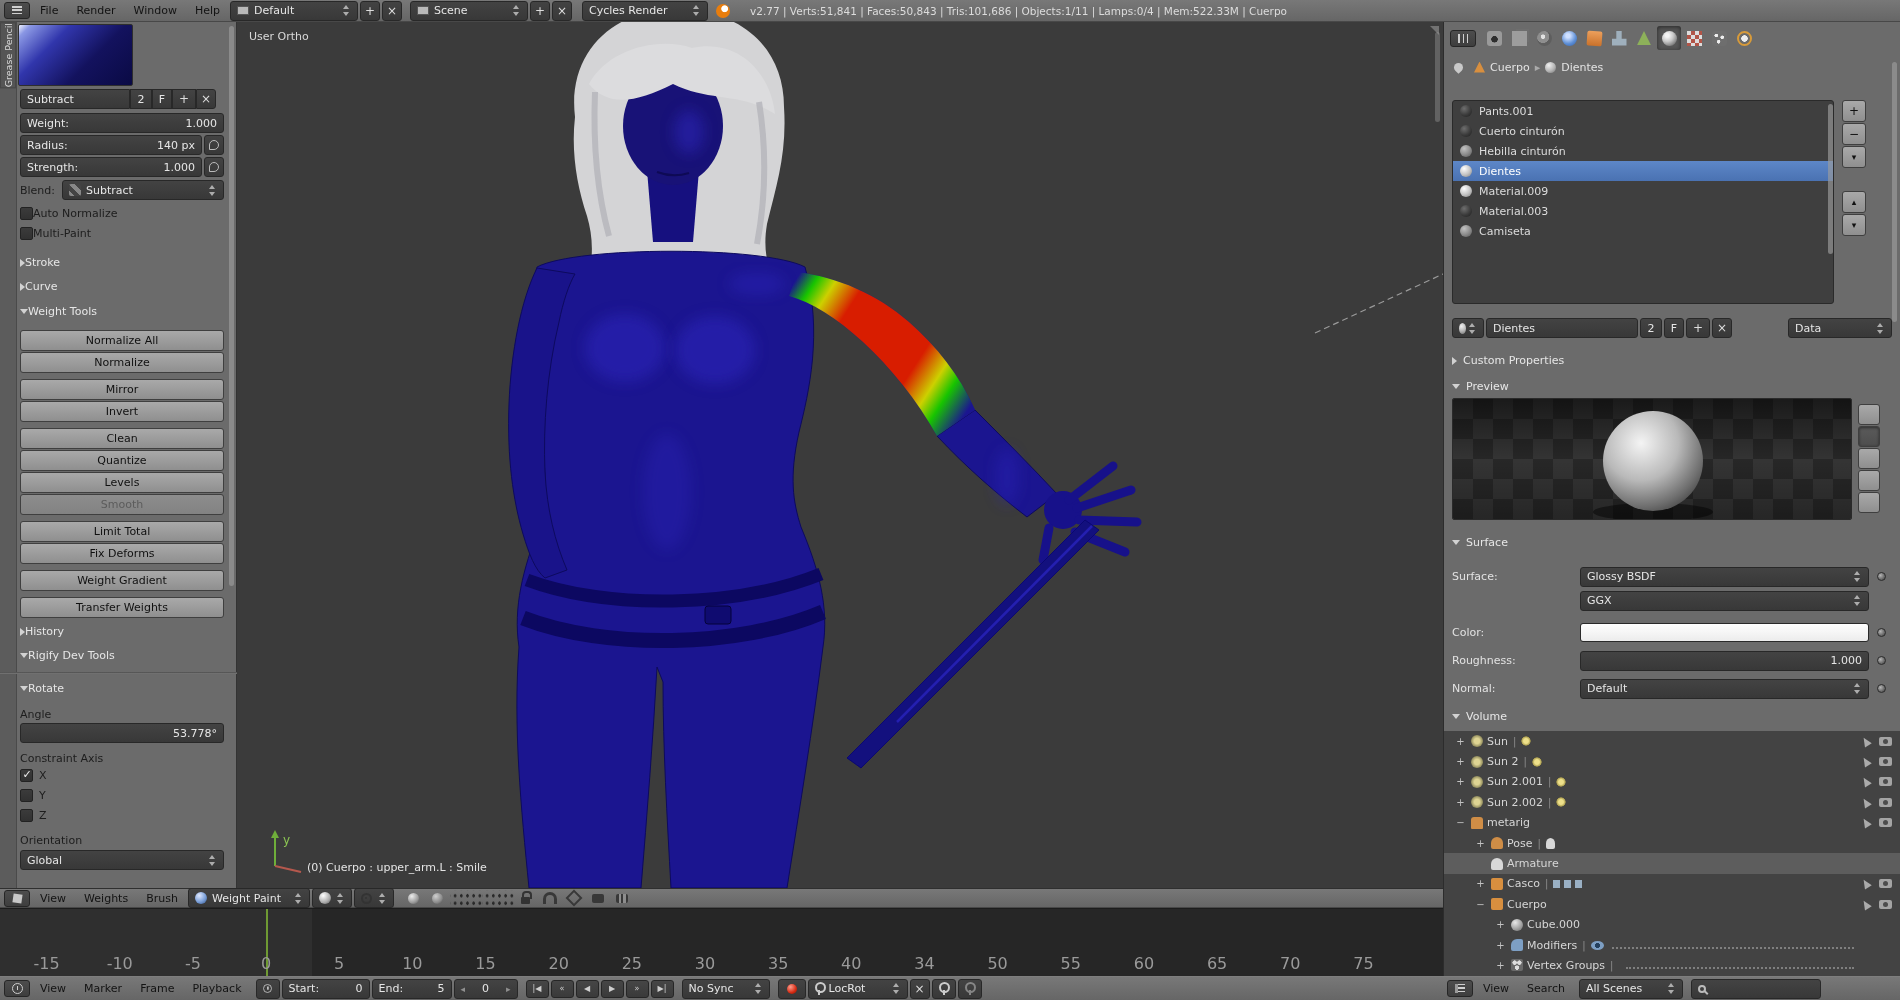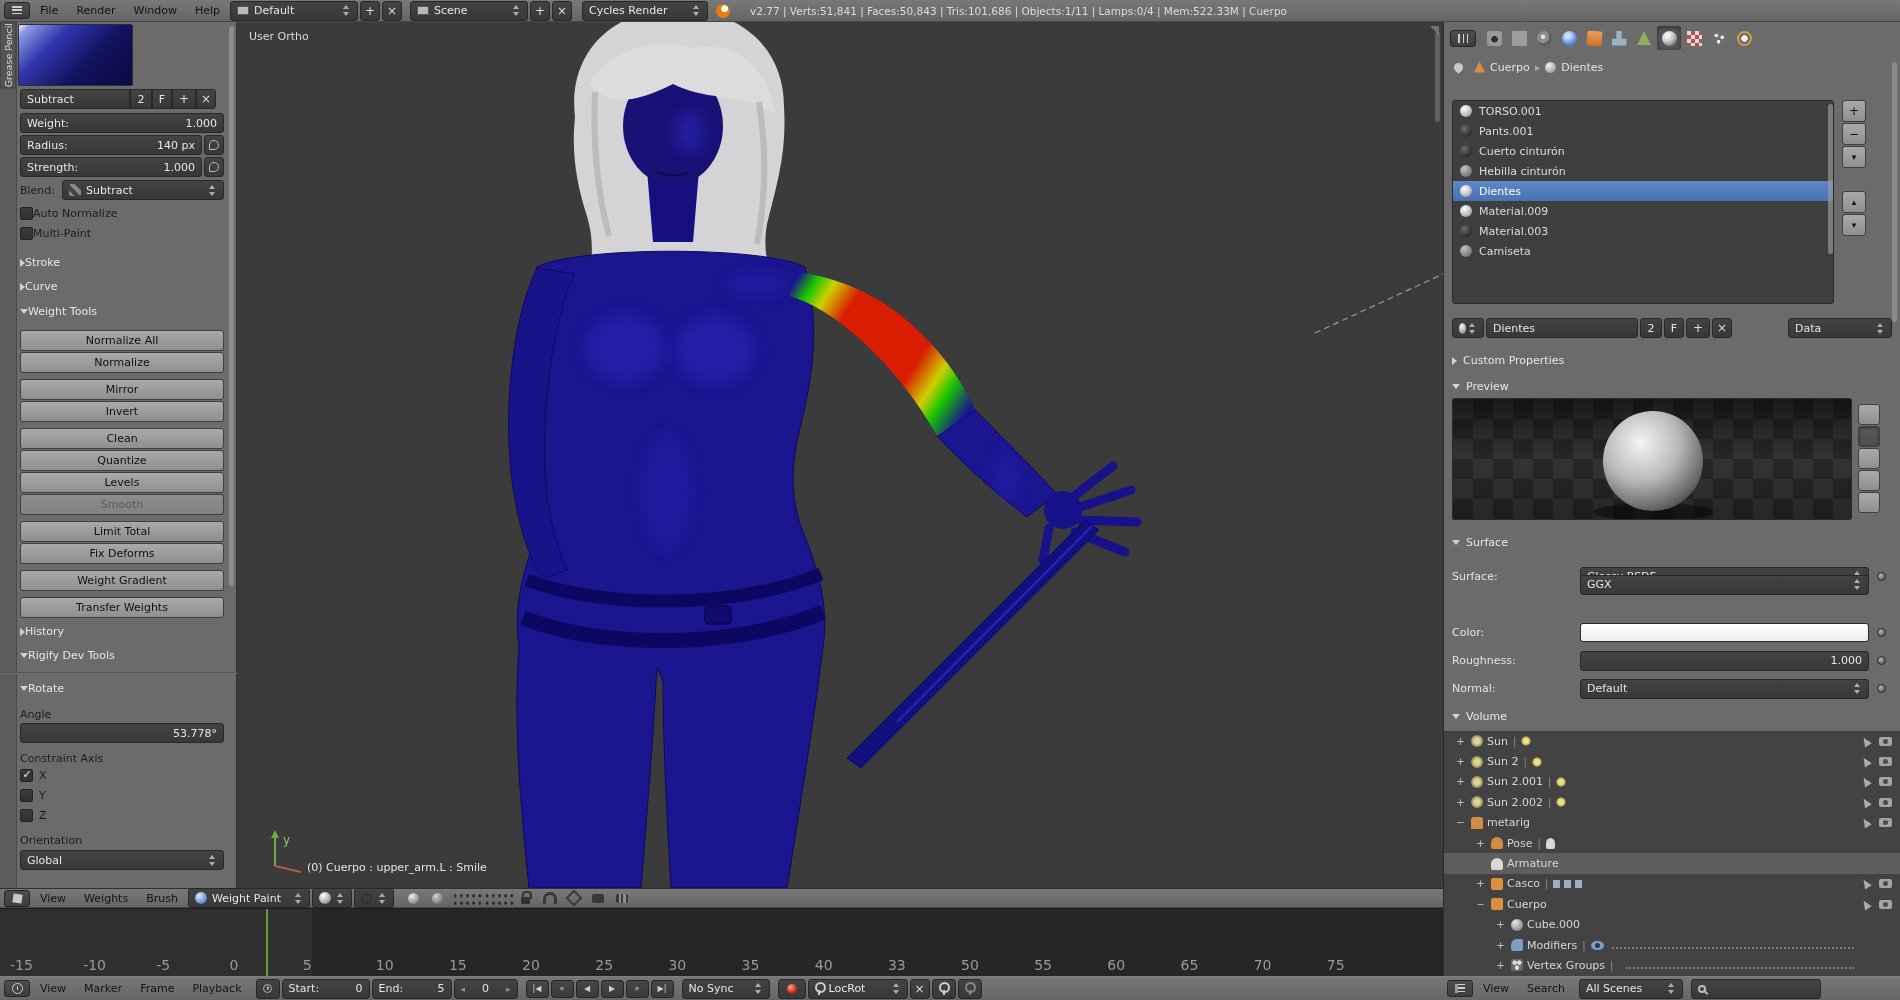--- a/index.html
+++ b/index.html
@@ -72,21 +72,21 @@
   .hic-snap-element-icon::before{content:"";width:8px;height:8px;border:2px solid #383838;transform:rotate(45deg)}
   .hic-opengl-render-icon::before{content:"";width:12px;height:9px;background:#383838;border-radius:2px}
   .hic-opengl-anim-icon::before{content:"";width:12px;height:9px;background:repeating-linear-gradient(90deg,#383838 0 2.5px,#8d8d8d 2.5px 5px);border-radius:2px}
   .sphg{width:12px;height:12px;border-radius:50%;background:radial-gradient(circle at 35% 30%,#dfe8ff,#7a9fd8 55%,#2d4f86);margin-right:5px;flex:none}
   .pivg{width:11px;height:11px;border:2px solid #333;border-radius:50%;position:relative;margin-right:4px;flex:none}
   .pivg::after{content:"";position:absolute;left:2.5px;top:2.5px;width:2px;height:2px;background:#333;border-radius:50%}
   
   #timeline{left:0;top:908px;width:1443px;height:68px;background:#262626;border-top:1px solid #1c1c1c;overflow:hidden}
   .tl-band{position:absolute;left:0;top:0;width:312px;height:68px;background:#2f2f2f}
   .ticks{position:absolute;left:10px;bottom:3px;width:1390px;display:flex}
-  .tick{flex:1;text-align:left;color:#9a9a9a;font-size:14px}
+  .tick{flex:1;text-align:center;color:#9a9a9a;font-size:16px}
   .cfline{position:absolute;top:0;bottom:0;width:2px;background:#6f9a33}
   .pb{min-width:23px;height:18px;background:linear-gradient(#464646,#3a3a3a);border:1px solid #262626;border-radius:3px;color:#cfcfcf;font-size:8px;display:flex;align-items:center;justify-content:center;flex:none}
   .pbi-jump-start-icon::before{content:"|◀"}
   .pbi-prev-key-icon::before{content:"«"}
   .pbi-play-reverse-icon::before{content:"◀"}
   .pbi-play-icon::before{content:"▶"}
   .pbi-next-key-icon::before{content:"»"}
   .pbi-jump-end-icon::before{content:"▶|"}
   .rec{width:10px;height:10px;border-radius:50%;background:radial-gradient(circle at 35% 30%,#ff9d8d,#d42a12 60%,#7e1204)}
   .keyg{width:9px;height:13px;position:relative;margin-right:5px;flex:none}
@@ -507,21 +507,21 @@
         <div class="tick">20</div>
 
         <div class="tick">25</div>
 
         <div class="tick">30</div>
 
         <div class="tick">35</div>
 
         <div class="tick">40</div>
 
-        <div class="tick">33</div>
+        <div class="tick">34</div>
 
         <div class="tick">50</div>
 
         <div class="tick">55</div>
 
         <div class="tick">60</div>
 
         <div class="tick">65</div>
 
         <div class="tick">70</div>
@@ -648,24 +648,20 @@
       <span class="bc-pin"></span>
       <span class="bc-mesh" style="margin-left:6px"></span>
       <span>Cuerpo</span>
       <span style="color:#aaa">▸</span>
       <span class="bc-sph"></span>
       <span>Dientes</span>
     </div>
 
     <div class="abs listbox" style="left:8px;top:78px;width:382px;height:204px">
 
-        <div class="lrow tone-light">
-          <span class="msph"></span>
-          <span>TORSO.001</span>
-        </div>
 
 
         <div class="lrow tone-dark">
           <span class="msph"></span>
           <span>Pants.001</span>
         </div>
 
         <div class="lrow tone-dark">
           <span class="msph"></span>
           <span>Cuerto cinturón</span>
@@ -799,21 +795,21 @@
     </div>
 
     <div class="prow" style="top:544px">
       <span class="pllab" style="width:120px">Surface:</span>
       <div class="w wflex">
         <span>Glossy BSDF</span>
         <span class="dda"></span>
       </div>
       <span class="sock"></span>
     </div>
-    <div class="prow" style="top:552px">
+    <div class="prow" style="top:568px">
       <span class="pllab" style="width:120px"></span>
       <div class="w wflex">
         <span>GGX</span>
         <span class="dda"></span>
       </div>
       <span class="sock" style="visibility:hidden"></span>
     </div>
     <div class="prow" style="top:600px">
       <span class="pllab" style="width:120px">Color:</span>
       <div class="wflex" style="height:19px;background:linear-gradient(#fff,#ececec);border:1px solid #2a2a2a;border-radius:3px"></div>

